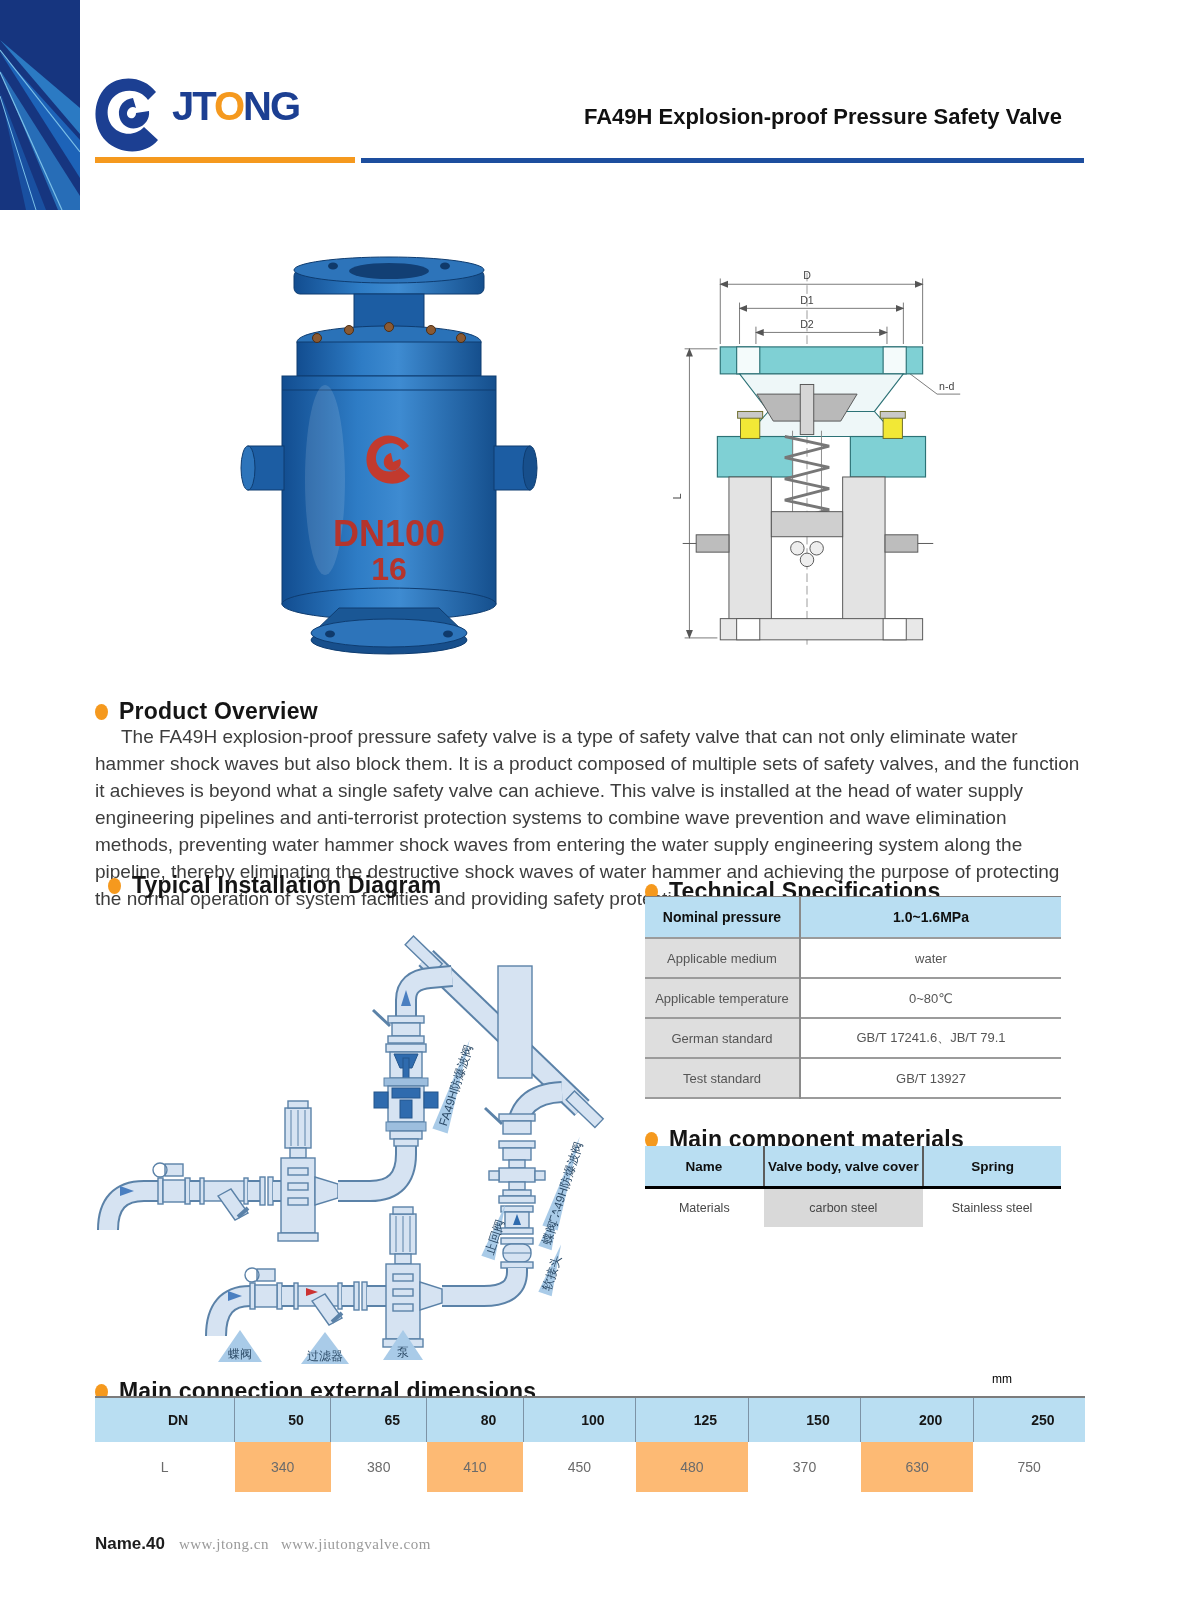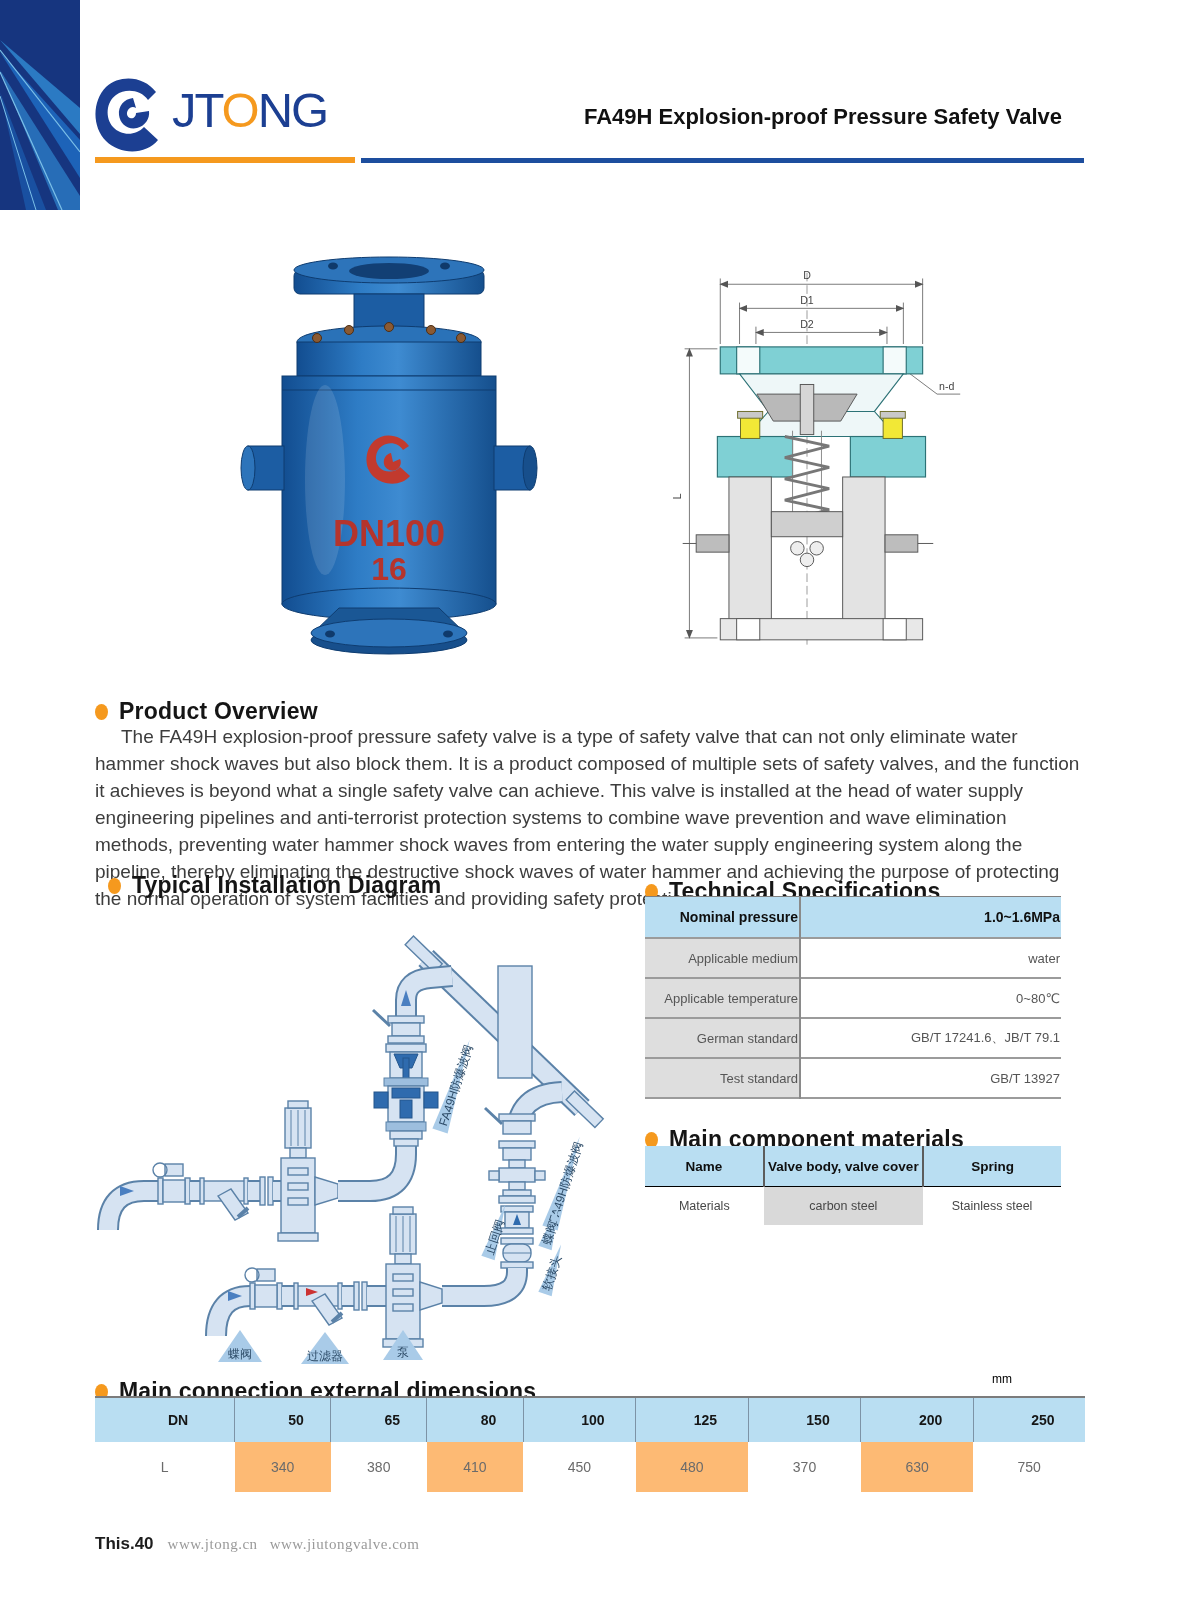--- a/index.html
+++ b/index.html
@@ -2,47 +2,47 @@
 <html><head>
 <meta charset="utf-8">
 <style>
   html,body{margin:0;padding:0;background:#ffffff;}
   .page{position:relative;width:1179px;height:1600px;background:#fff;overflow:hidden;
         font-family:"Liberation Sans","DejaVu Sans",sans-serif;}
 
   
   .corner{position:absolute;left:0;top:0;}
   .logo-icon{position:absolute;left:92px;top:72px;}
-  .brand{position:absolute;left:172px;top:86px;font-size:49px;font-weight:400;
+  .brand{position:absolute;left:172px;top:86px;font-size:40px;font-weight:700;
          letter-spacing:-2px;color:#1c3f92;line-height:1;}
   .brand .o{color:#f5991e;}
   .doc-title{position:absolute;left:450px;top:104px;width:612px;text-align:right;
              font-size:22px;font-weight:bold;color:#111;}
   .rule-orange{position:absolute;left:95px;top:157px;width:260px;height:6px;background:#f5991e;}
   .rule-blue{position:absolute;left:361px;top:158px;width:723px;height:5px;background:#1d4e9e;}
 
   
   .sec-head{position:absolute;display:flex;align-items:center;gap:11px;
             font-weight:bold;color:#151515;font-size:23px;letter-spacing:.2px;margin-top:16px;}
   .sec-head .dot{width:13px;height:16px;border-radius:50%;background:#f5991e;flex:0 0 auto;}
 
   .overview-body{position:absolute;left:95px;top:724px;width:992px;font-size:19px;
                  line-height:1.42;color:#3d3d3d;text-indent:26px;}
 
   
   table{border-collapse:collapse;}
   .spec{position:absolute;left:645px;top:896px;width:416px;}
-  .spec td{border-top:2px solid #9b9b9b;font-size:13px;color:#555;text-align:right;height:36px;margin-top:48px;}
+  .spec td{border-top:2px solid #9b9b9b;font-size:13px;color:#555;text-align:center;height:36px;margin-top:48px;}
   .spec{border-bottom:2px solid #9b9b9b;}
   .spec td.lab{width:152px;background:#dedede;}
   .spec td.val{border-left:2px solid #8a8a8a;}
   .spec tr.hd td{background:#b9def2;color:#0f0f0f;font-weight:bold;font-size:14px;border-top:1px solid #808080;height:38px;}
 
   .mat{position:absolute;left:645px;top:1146px;width:416px;}
-  .mat th{background:#b9def2;font-size:13.5px;color:#0f0f0f;height:38px;border-bottom:1px solid #000000;}
+  .mat th{background:#b9def2;font-size:13.5px;color:#0f0f0f;height:38px;border-bottom:3px solid #000000;}
   .mat th+th{border-left:2px solid #5c5c5c;}
   .mat td{height:36px;font-size:12.5px;color:#474747;text-align:center;}
   .mat td.gray{background:#d9d9d9;}
   .mat .c1{width:118px;} .mat .c2{width:160px;} .mat .c3{width:138px;}
 
   .dims{position:absolute;left:95px;top:1396px;width:990px;border-top:2px solid #7c7c7c;}
   .dims th{background:#b9def2;height:42px;font-size:14px;color:#161616;padding-left:28px;}
   .dims th+th{border-left:1px solid #7d93a6;}
   .dims td{height:48px;text-align:center;font-size:14px;color:#6b6b6b;}
   .dims td.alt{background:#fdba74;}
@@ -492,16 +492,16 @@
       <td>450</td>
       <td class="alt">480</td>
       <td>370</td>
       <td class="alt">630</td>
       <td>750</td>
     </tr>
   </tbody>
     </table>
 
   <div class="footer">
-    <span>This.40</span><span class="urls"><span>www.jtong.cn</span><span>www.jiutongvalve.com</span></span>
+    <span>Name.40</span><span class="urls"><span>www.jtong.cn</span><span>www.jiutongvalve.com</span></span>
   </div>
 
 </div>
 
 </body></html>

